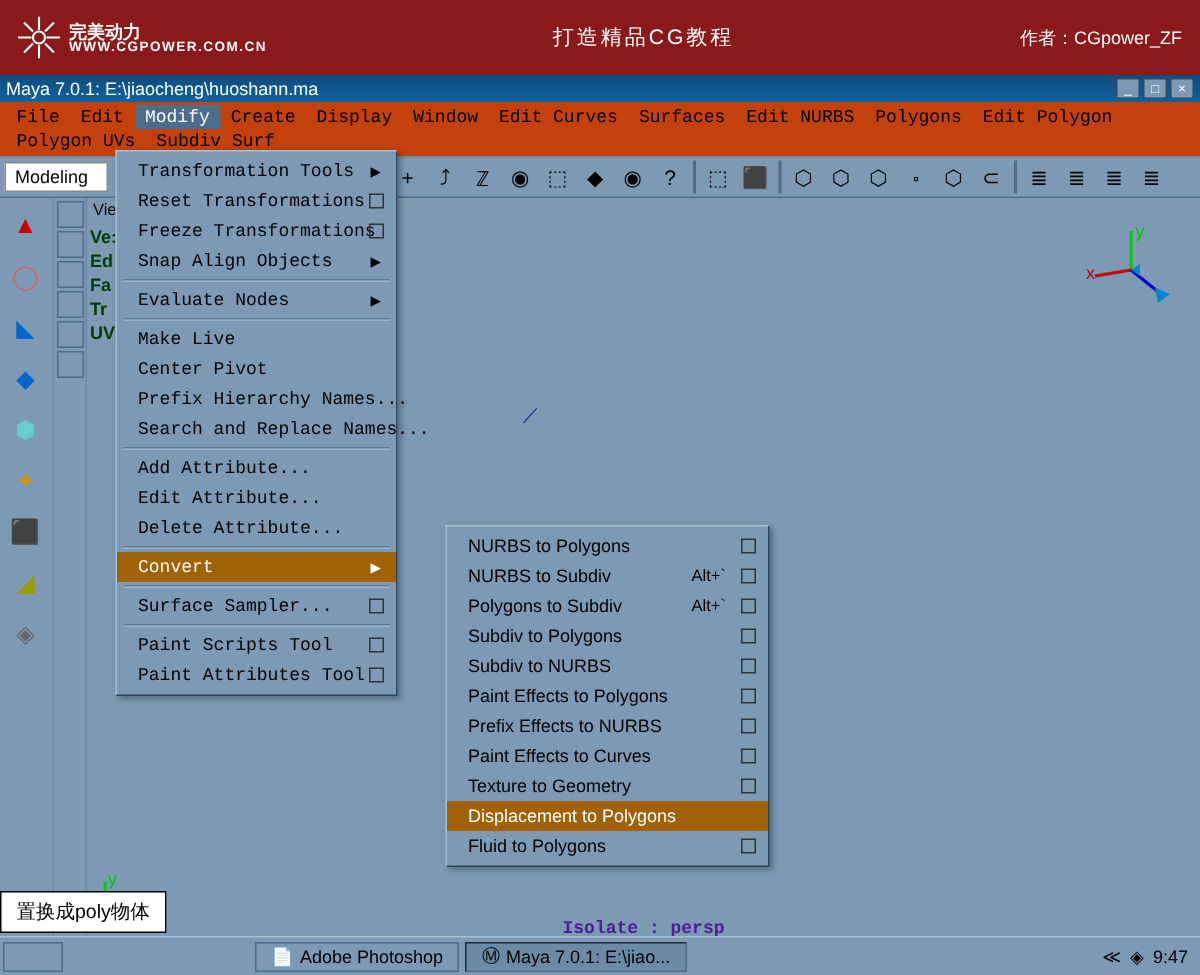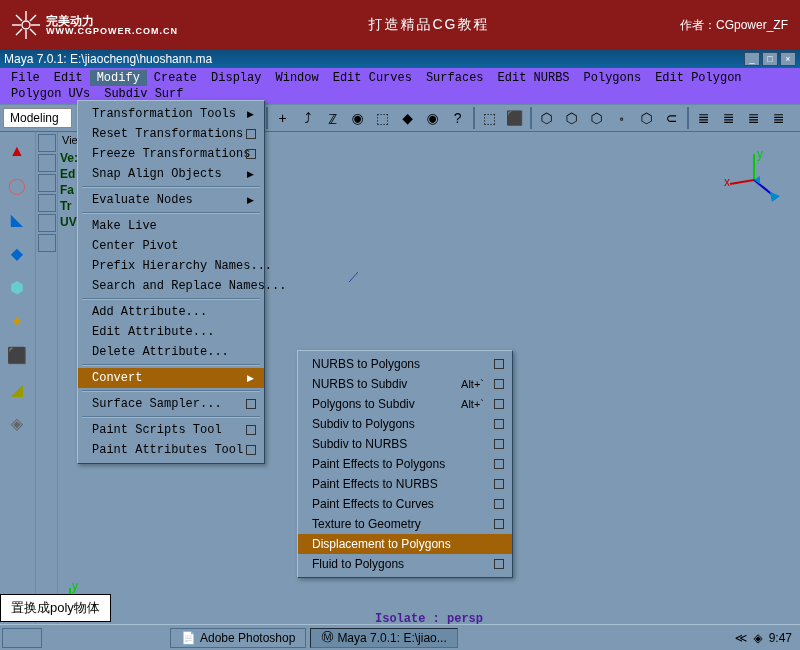--- a/index.html
+++ b/index.html
@@ -7,25 +7,25 @@
 .header { height: 50px; background: #8a1a1a; display: flex; align-items: center; padding: 0 12px; color: #fff; justify-content: space-between; }
 .logo { display: flex; align-items: center; gap: 6px; }
 .logo-mark { width: 28px; height: 28px; position: relative; }
 .logo-text { font-size: 16px; font-weight: bold; display: flex; flex-direction: column; line-height: 1; }
 .logo-url { font-size: 9px; letter-spacing: 1px; }
 .header-mid { font-size: 14px; letter-spacing: 2px; }
 .header-right { font-size: 13px; }
 .titlebar { height: 18px; background: linear-gradient(#0d4c7a,#1063a0); color: #fff; display: flex; align-items: center; padding: 0 4px; font-size: 11px; justify-content: space-between; }
 .titlebar .wincontrols { display: flex; gap: 2px; }
 .titlebar .wincontrols span { width: 16px; height: 14px; background: #7d99b3; border: 1px solid #2a4a66; font-size: 9px; text-align: center; line-height: 12px; }
-.menubar { background: #8b5cf6; padding: 2px 4px; display: flex; flex-wrap: wrap; gap: 0; }
+.menubar { background: #c2410c; padding: 2px 4px; display: flex; flex-wrap: wrap; gap: 0; }
 .menubar span { padding: 1px 7px; font-size: 12px; color: #000; cursor: default; font-family: "Courier New", monospace; }
 .menubar span.active { background: #4a6d8c; color: #fff; }
 .toolbar-row { height: 28px; background: #7d99b3; border-top: 1px solid #6a8aa5; border-bottom: 1px solid #4e6d8a; display: flex; align-items: center; padding: 0 3px; gap: 1px; }
-.mode-dropdown { background: #fff; border: 1px solid #888; padding: 2px 12px 2px 6px; margin-right: 20px; font-size: 11px; height: 20px; display: flex; align-items: center; }
+.mode-dropdown { background: #fff; border: 1px solid #888; padding: 2px 12px 2px 6px; margin-right: 9px; font-size: 11px; height: 20px; display: flex; align-items: center; }
 .tool-icon { width: 24px; height: 24px; display: flex; align-items: center; justify-content: center; font-size: 14px; }
 .tool-sep { width: 2px; height: 22px; background: #4e6d8a; margin: 0 2px; }
 .main-area { position: relative; height: 500px; display: flex; }
 .left-toolbar { width: 36px; background: #7d99b3; display: flex; flex-direction: column; gap: 4px; padding: 4px 2px; border-right: 1px solid #6a8aa5; }
 .left-tool { width: 30px; height: 30px; display: flex; align-items: center; justify-content: center; font-size: 16px; border: 1px solid transparent; }
 .thin-toolbar { width: 22px; background: #7d99b3; display: flex; flex-direction: column; gap: 2px; padding: 2px; border-right: 1px solid #6a8aa5; }
 .thin-tool { width: 18px; height: 18px; border: 1px solid #4e6d8a; font-size: 9px; text-align: center; line-height: 16px; }
 .viewport { flex: 1; position: relative; background: #7d99b3; }
 .view-title { position: absolute; top: 0; left: 2px; font-size: 11px; padding: 2px; }
 .info-panel { position: absolute; top: 18px; left: 2px; font-size: 11px; font-family: "Courier New", monospace; }
@@ -287,21 +287,21 @@
     </div>
     <div class="item">
       <span>Subdiv to NURBS</span>
       <span class="opt"></span>
     </div>
     <div class="item">
       <span>Paint Effects to Polygons</span>
       <span class="opt"></span>
     </div>
     <div class="item">
-      <span>Paint Effects to NURBS</span>
+      <span>Prefix Effects to NURBS</span>
       <span class="opt"></span>
     </div>
     <div class="item">
       <span>Paint Effects to Curves</span>
       <span class="opt"></span>
     </div>
     <div class="item">
       <span>Texture to Geometry</span>
       <span class="opt"></span>
     </div>

